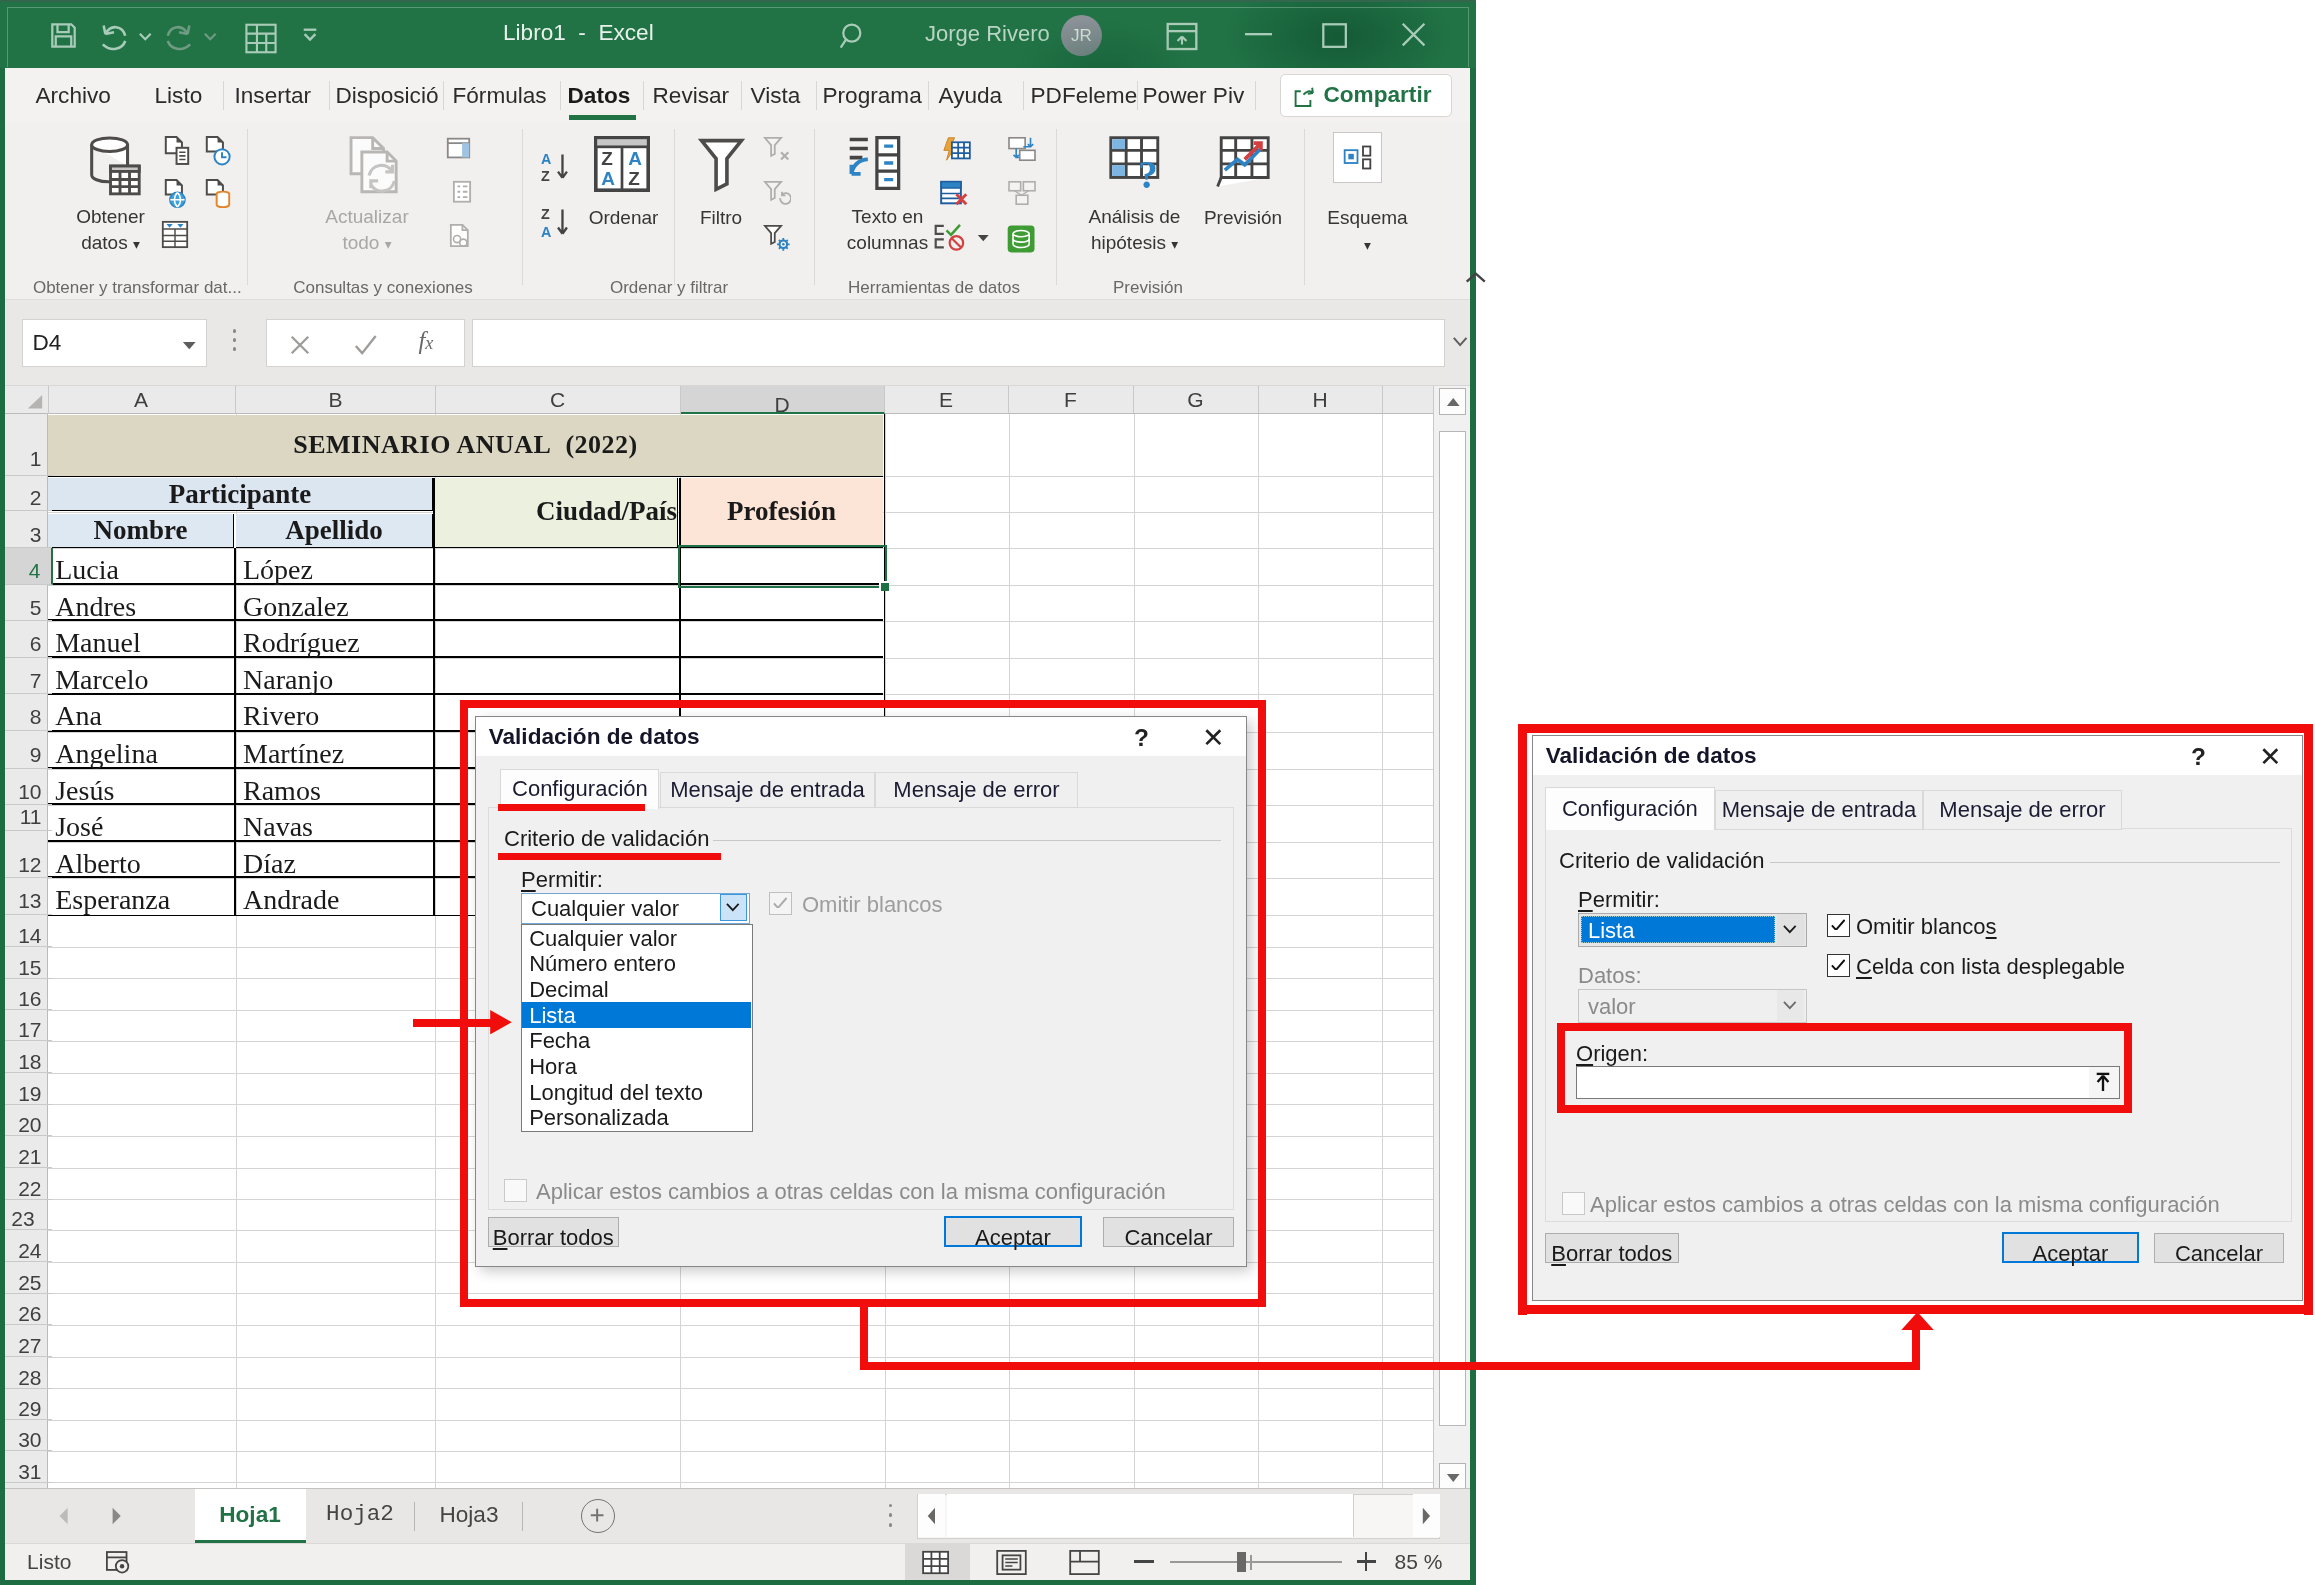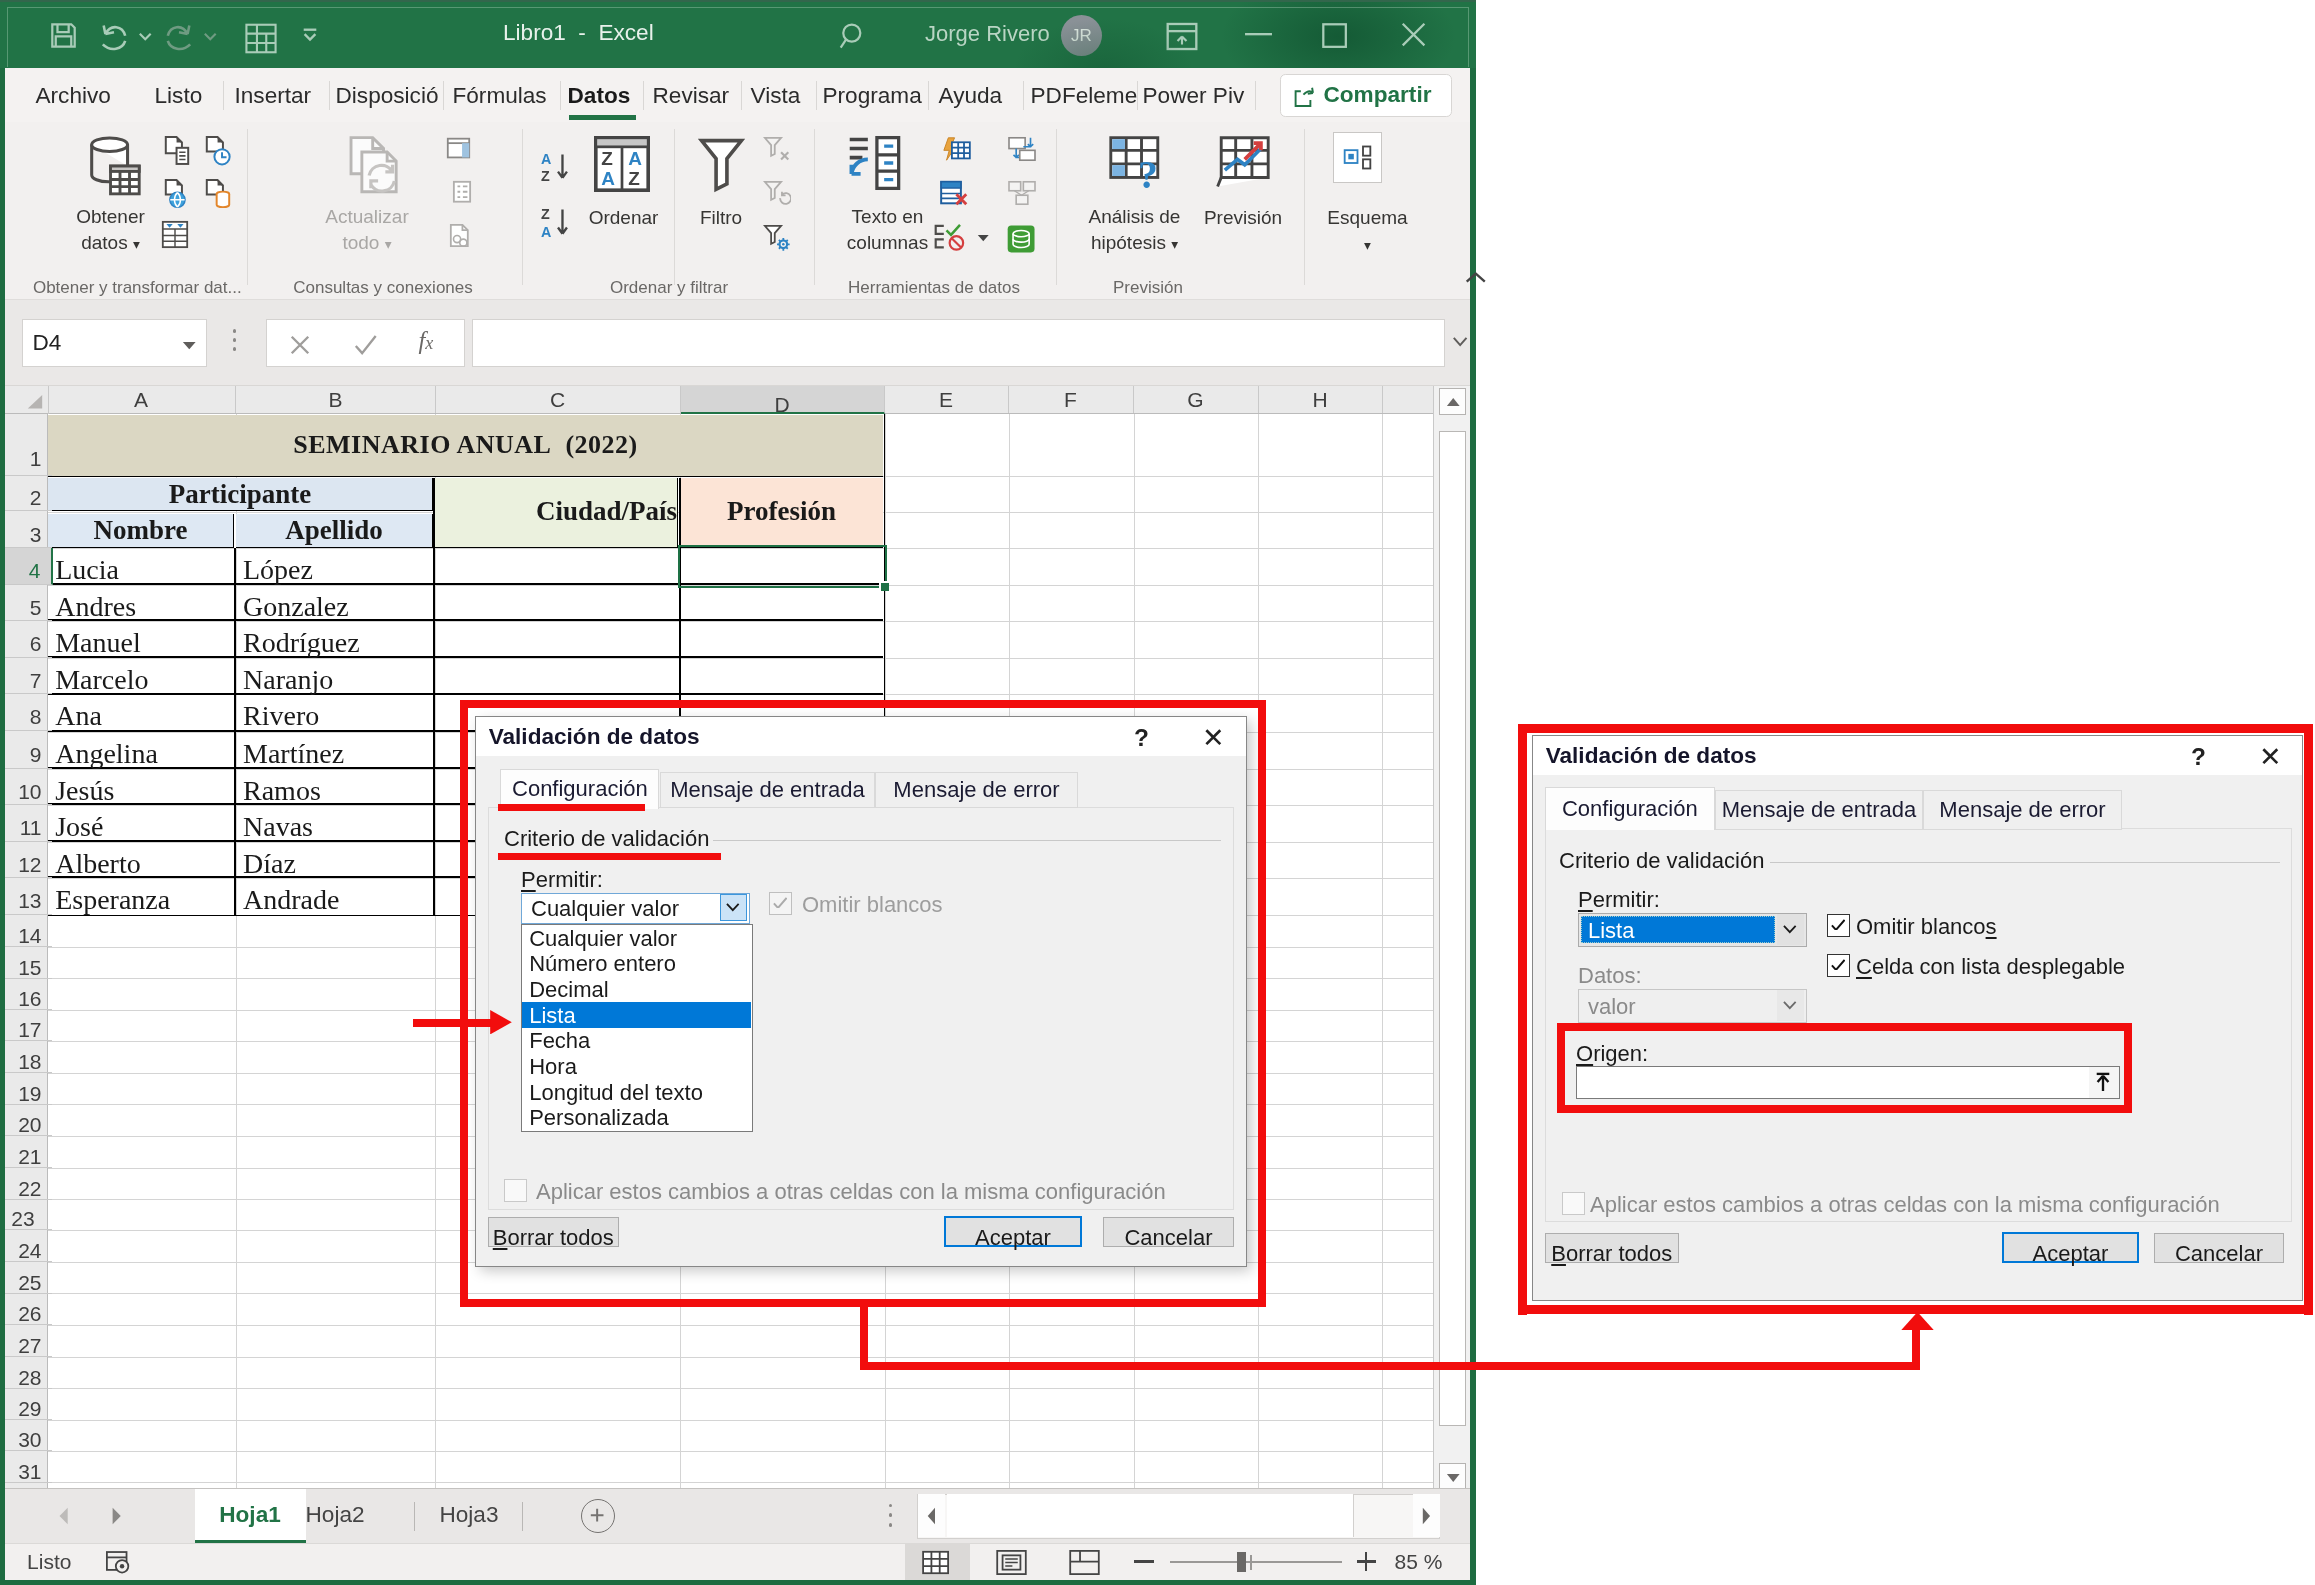--- a/index.html
+++ b/index.html
@@ -505,21 +505,21 @@
     <div class="rh" style="top:0px;height:62px;line-height:90px;">1</div>
     <div class="rh" style="top:62px;height:35px;line-height:44px;">2</div>
     <div class="rh" style="top:98px;height:36px;line-height:45px;">3</div>
     <div class="rh" style="top:134px;height:37px;line-height:46px;background:#D5D5D5;color:#217346;border-right:2.7px solid #217346;width:48px;">4</div>
     <div class="rh" style="top:171px;height:36px;line-height:45px;">5</div>
     <div class="rh" style="top:207px;height:37px;line-height:46px;">6</div>
     <div class="rh" style="top:244px;height:36px;line-height:45px;">7</div>
     <div class="rh" style="top:280px;height:37px;line-height:46px;">8</div>
     <div class="rh" style="top:318px;height:37px;line-height:46px;">9</div>
     <div class="rh" style="top:355px;height:36px;line-height:45px;">10</div>
-    <div class="rh" style="top:391px;height:37px;line-height:46px;">11</div>
+    <div class="rh" style="top:380px;height:37px;line-height:46px;">11</div>
     <div class="rh" style="top:428px;height:36px;line-height:45px;">12</div>
     <div class="rh" style="top:464px;height:37px;line-height:46px;">13</div>
     <div class="rh" style="top:501px;height:32px;line-height:41px;">14</div>
     <div class="rh" style="top:533px;height:32px;line-height:41px;">15</div>
     <div class="rh" style="top:564px;height:32px;line-height:41px;">16</div>
     <div class="rh" style="top:596px;height:31px;line-height:40px;">17</div>
     <div class="rh" style="top:627px;height:32px;line-height:41px;">18</div>
     <div class="rh" style="top:659px;height:32px;line-height:41px;">19</div>
     <div class="rh" style="top:690px;height:32px;line-height:41px;">20</div>
     <div class="rh" style="top:722px;height:32px;line-height:41px;">21</div>
@@ -549,21 +549,21 @@
   </div>
 
   <div id="tabbar">
     <svg class="abs" style="left:50px;top:16.3px" width="16.3" height="22" viewBox="0 0 18 24">
           <path d="M14 3 L5 12 L14 21 Z" fill="#BDBBB9"></path>
         </svg>
     <svg class="abs" style="left:104px;top:16.3px" width="16.3" height="22" viewBox="0 0 18 24">
           <path d="M4 3 L13 12 L4 21 Z" fill="#8a8886"></path>
         </svg>
     <div class="abs" style="left:190px;top:0;width:111px;height:54px;background:#fff;border-bottom:3.6px solid #217346;text-align:center;line-height:52px;font-size:22.6px;font-weight:bold;color:#217346;">Hoja1</div>
-    <div class="abs" style="left:301px;top:0;width:109px;height:54px;line-height:51px;font-size:22.6px;color:#444;">Hoja2</div>
+    <div class="abs" style="left:301px;top:0;width:109px;height:54px;text-align:center;line-height:51px;font-size:22.6px;color:#444;font-family:Liberation Mono, monospace;">Hoja2</div>
     <div class="abs" style="left:410px;top:0;width:109px;height:54px;text-align:center;line-height:51px;font-size:22.6px;color:#444;">Hoja3</div>
     <div class="abs" style="left:409px;top:12.7px;width:1.8px;height:29px;background:#B9B7B5"></div>
     <div class="abs" style="left:517px;top:12.7px;width:1.8px;height:29px;background:#B9B7B5"></div>
     <div class="abs" style="left:576px;top:10px;width:34px;height:34px;border:1.8px solid #757371;border-radius:50%;">
       <svg class="abs" style="left:7.2px;top:7.2px" width="16.3" height="16.3" viewBox="0 0 18 18">
             <path d="M9 2 v14 M2 9 h14" stroke="#757371" stroke-width="2.2"></path>
           </svg>
     </div>
     <div class="abs" style="left:884px;top:14.5px;width:3.6px;height:3.6px;background:#8a8886;border-radius:50%"></div>
     <div class="abs" style="left:884px;top:24.4px;width:3.6px;height:3.6px;background:#8a8886;border-radius:50%"></div>

